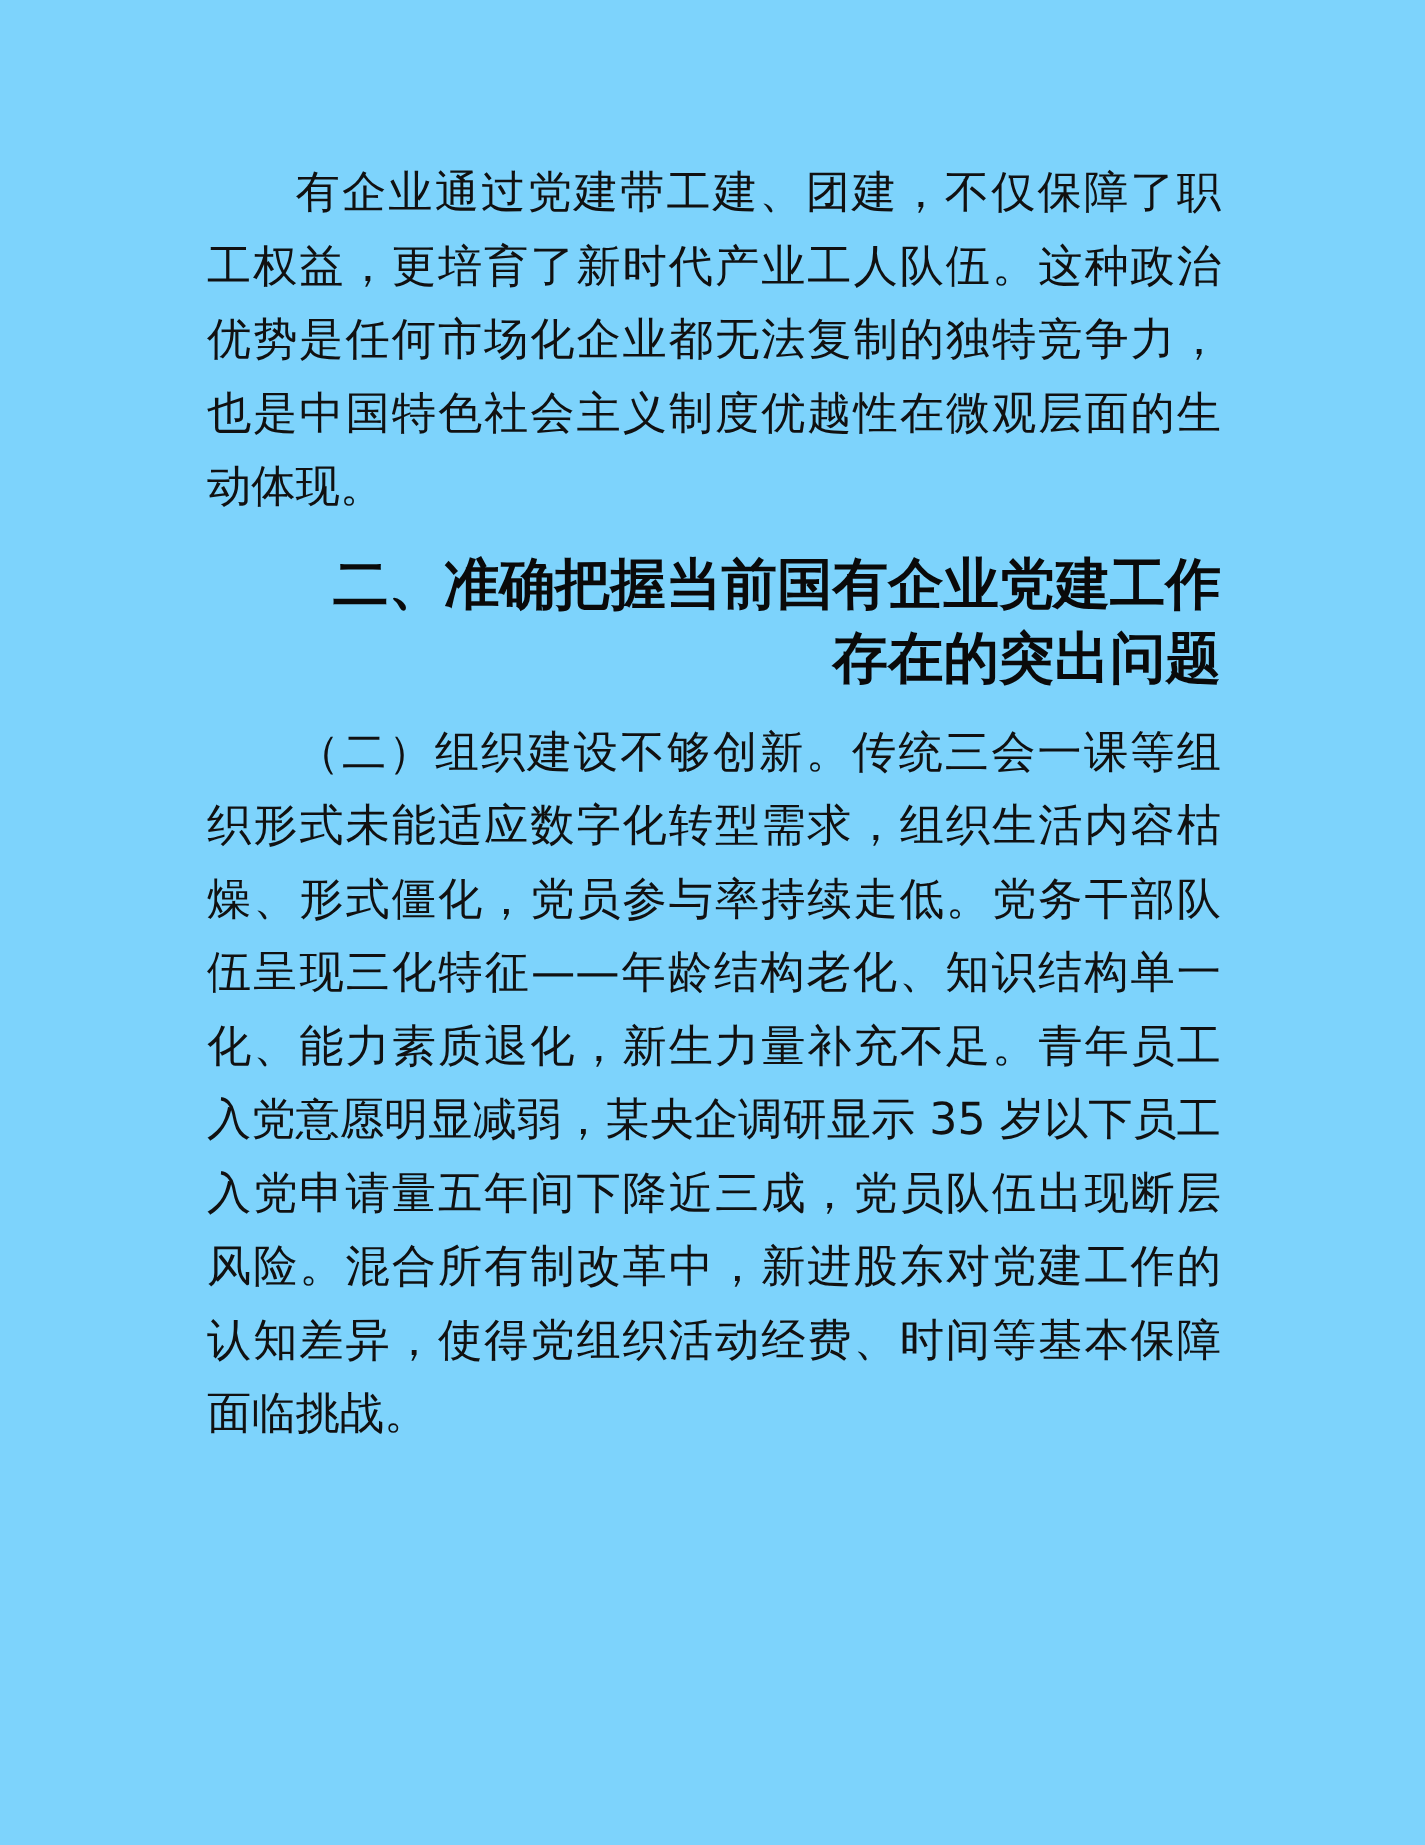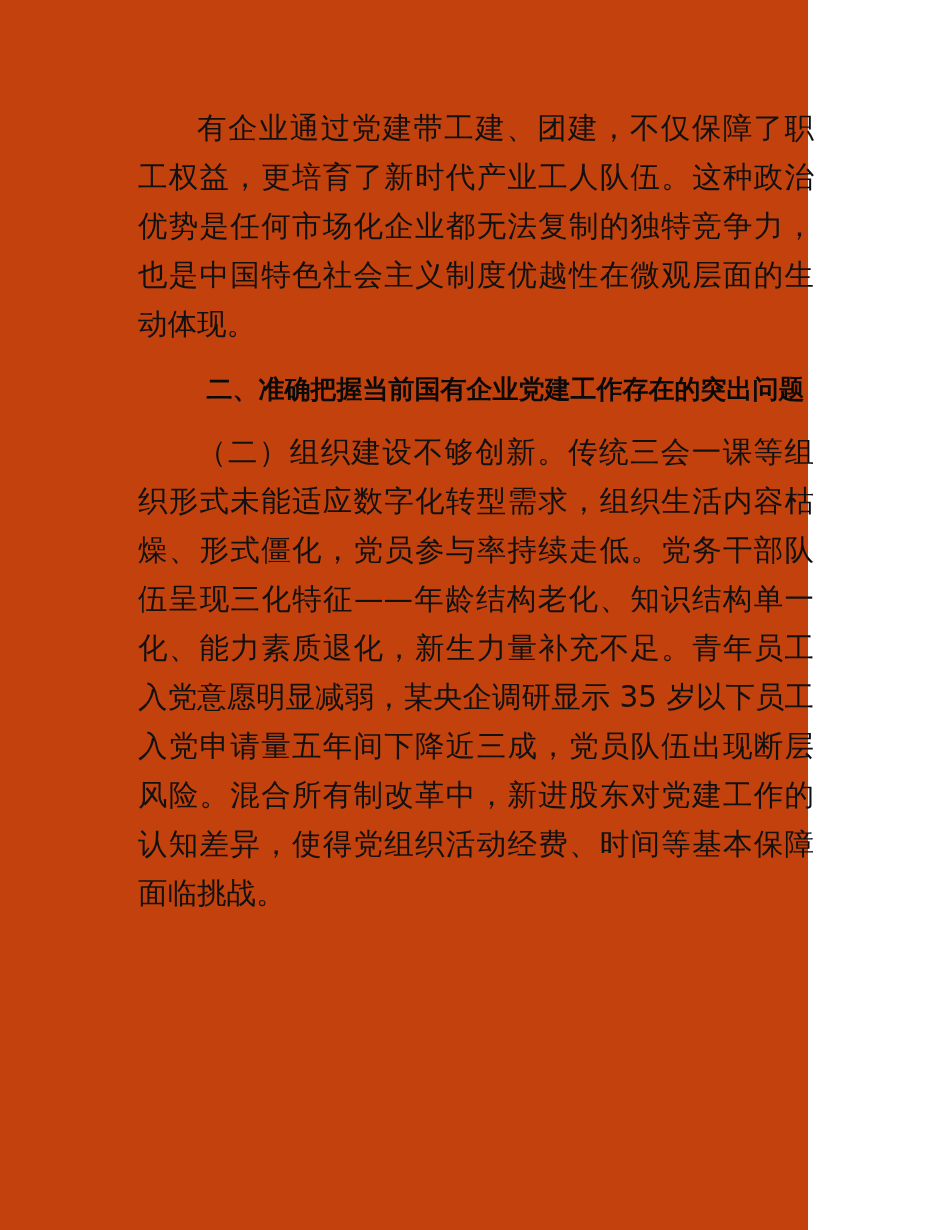--- a/index.html
+++ b/index.html
@@ -8,23 +8,23 @@
   }
   body {
     width: 950px;
     height: 1230px;
     background: #ffffff;
     font-family: "DejaVu Sans", "Liberation Sans", sans-serif;
     overflow: hidden;
   }
   .page {
     position: relative;
-    width: 808px;
+    width: 950px;
     height: 1230px;
-    background: #c2410c;
+    background: #7dd3fc;
     box-sizing: border-box;
   }
   .content {
     position: absolute;
     left: 138px;
     top: 104px;
     width: 676px;
   }
   .para {
     font-size: 29.5px;
@@ -35,24 +35,24 @@
     text-indent: 59px;
     margin: 0 0 14px 0;
     letter-spacing: 0;
     word-break: break-all;
     -webkit-font-smoothing: antialiased;
   }
   .para:last-child {
     margin-bottom: 0;
   }
   .heading {
-    font-size: 26px;
+    font-size: 37px;
     line-height: 49px;
     color: #0a0a0a;
-    text-align: center;
+    text-align: right;
     text-indent: 59px;
     margin: 16px 0 14px 0;
     font-weight: 600;
     word-break: break-all;
   }
 </style>
 </head>
 <body>
 
 <div class="page">

